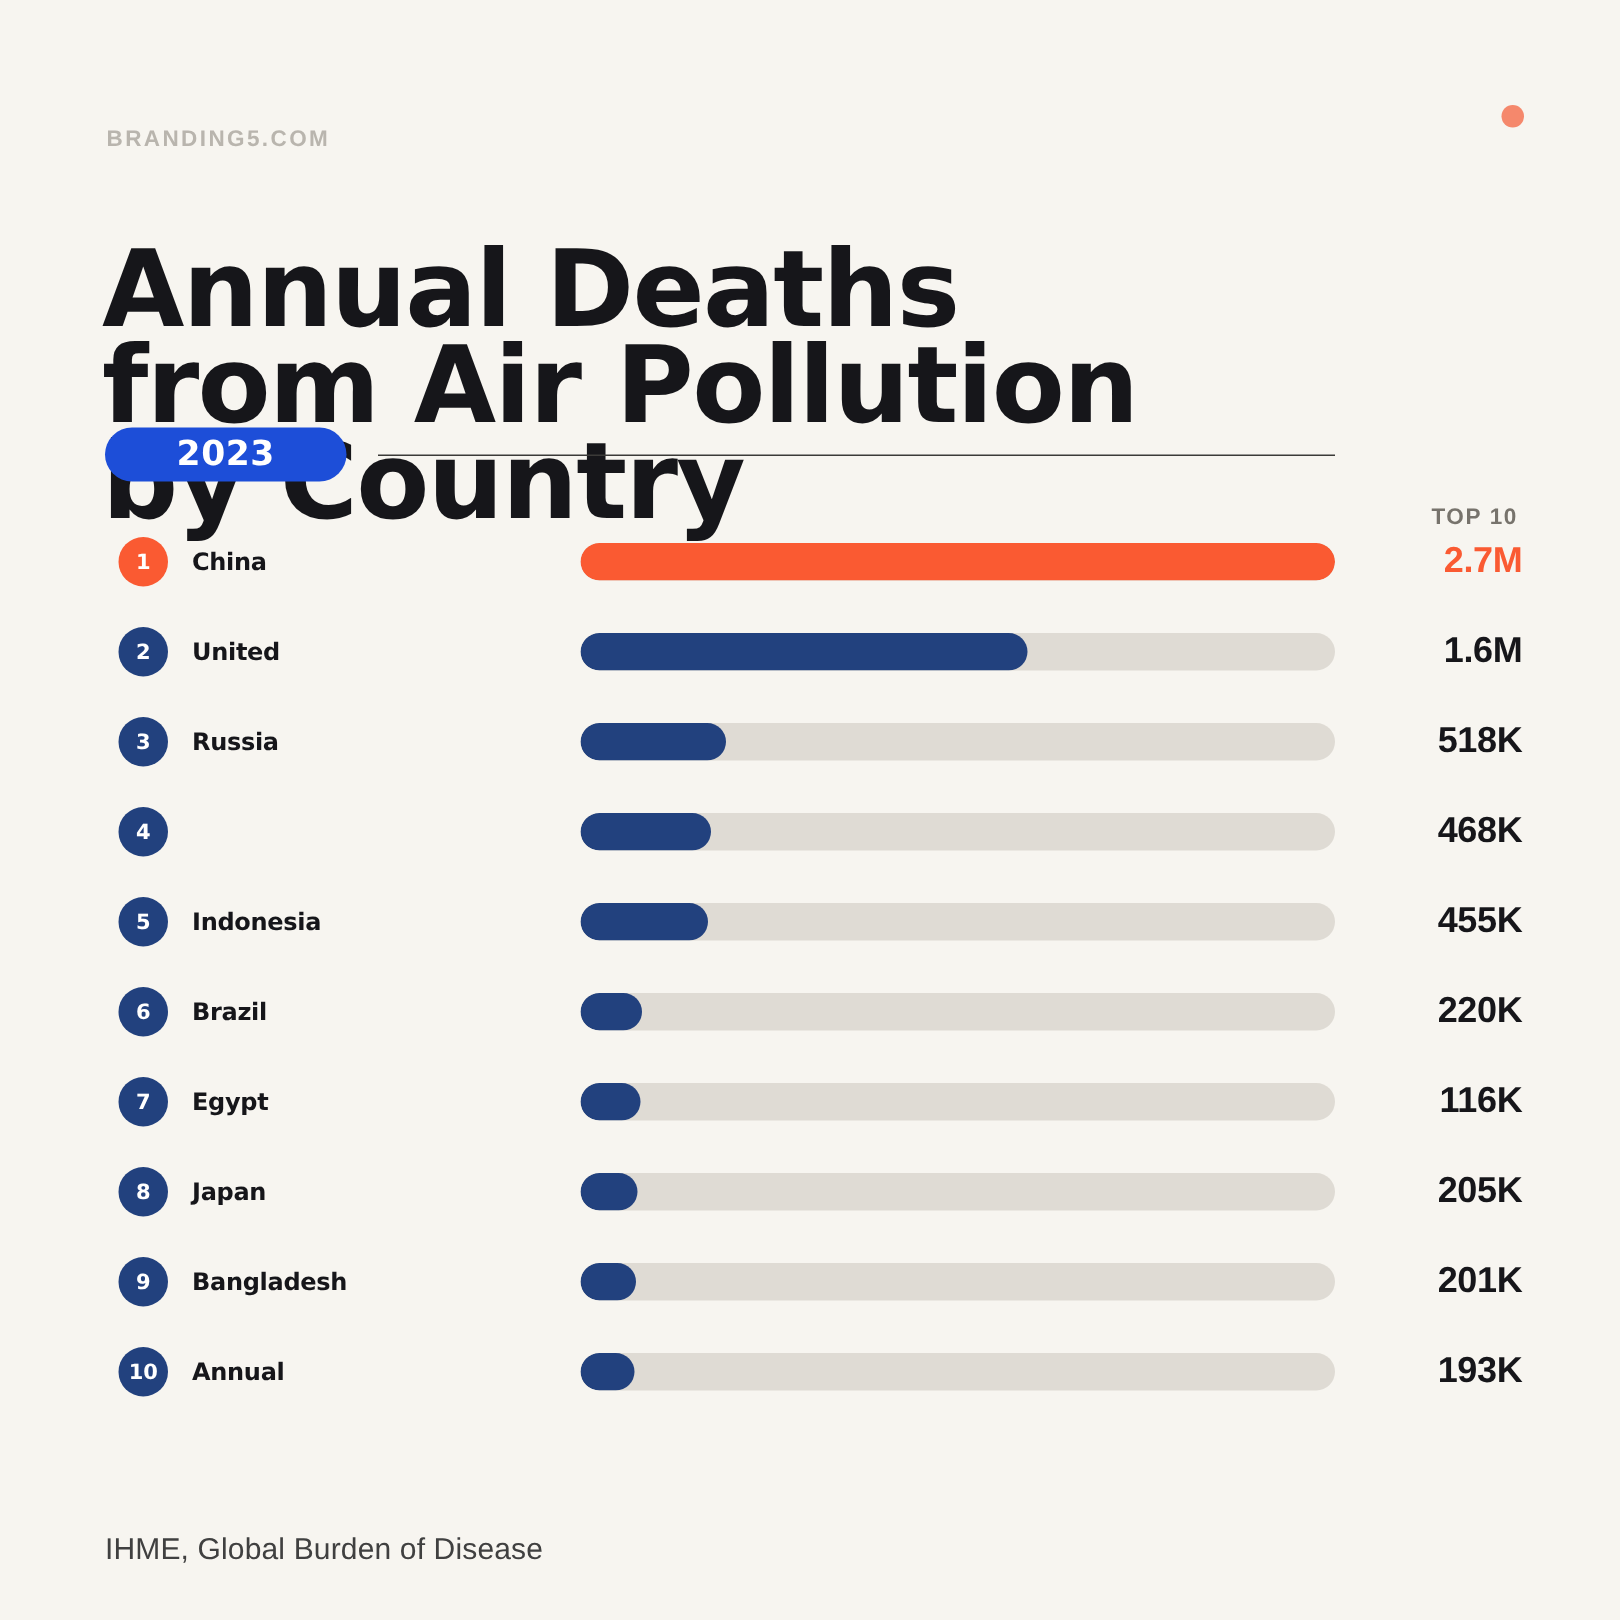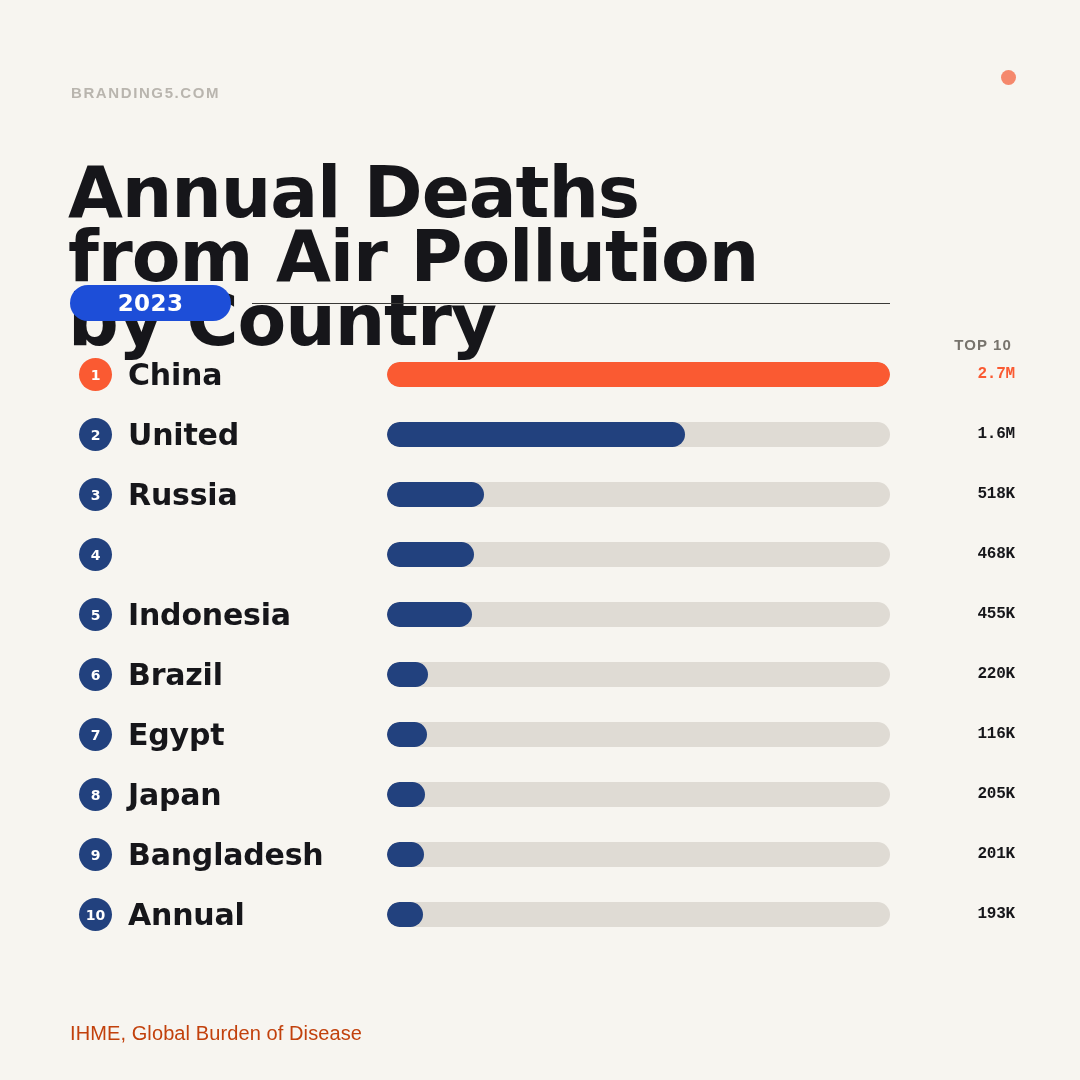--- a/index.html
+++ b/index.html
@@ -140,21 +140,21 @@
     background: #FA5A32;
   }
 
   .country {
     position: absolute;
     left: 128px;
     top: 12px;
     height: 36px;
     display: flex;
     align-items: center;
-    font-size: 30px;
+    font-size: 16px;
     font-weight: bold;
     letter-spacing: -0.2px;
     color: #16161A;
     white-space: nowrap;
     font-family: "DejaVu Sans", sans-serif;
   }
 
   .track {
     position: absolute;
     left: 387px;
@@ -177,37 +177,37 @@
 
   .value {
     position: absolute;
     left: 905px;
     top: 12px;
     width: 110px;
     height: 36px;
     display: flex;
     align-items: center;
     justify-content: flex-end;
-    font-size: 16px;
+    font-size: 24px;
     font-weight: bold;
     letter-spacing: -0.2px;
     color: #16161A;
-    font-family: Liberation Mono, monospace;
+    font-family: Liberation Sans, sans-serif;
   }
   .row.is-top .value {
     color: #FA5A32;
   }
 
   
   .source {
     position: absolute;
     left: 70px;
     top: 1022px;
     font-size: 20px;
-    color: #c2410c;
+    color: #404040;
     letter-spacing: 0.1px;
     font-family: "Liberation Sans", sans-serif;
   }
 </style>
 </head>
 <body>
 
 <div class="canvas">
 
   <div class="brand">BRANDING5.COM</div>

